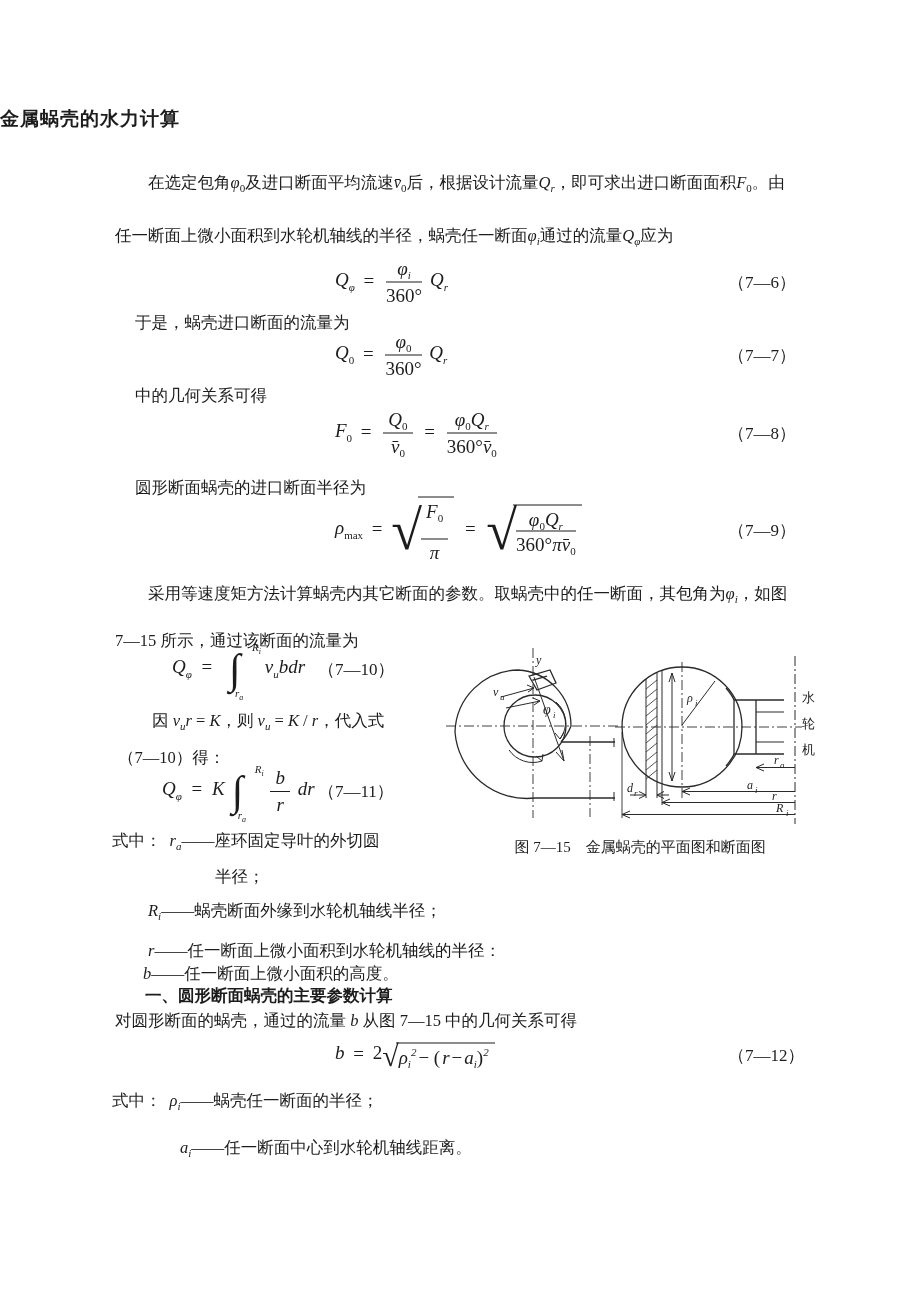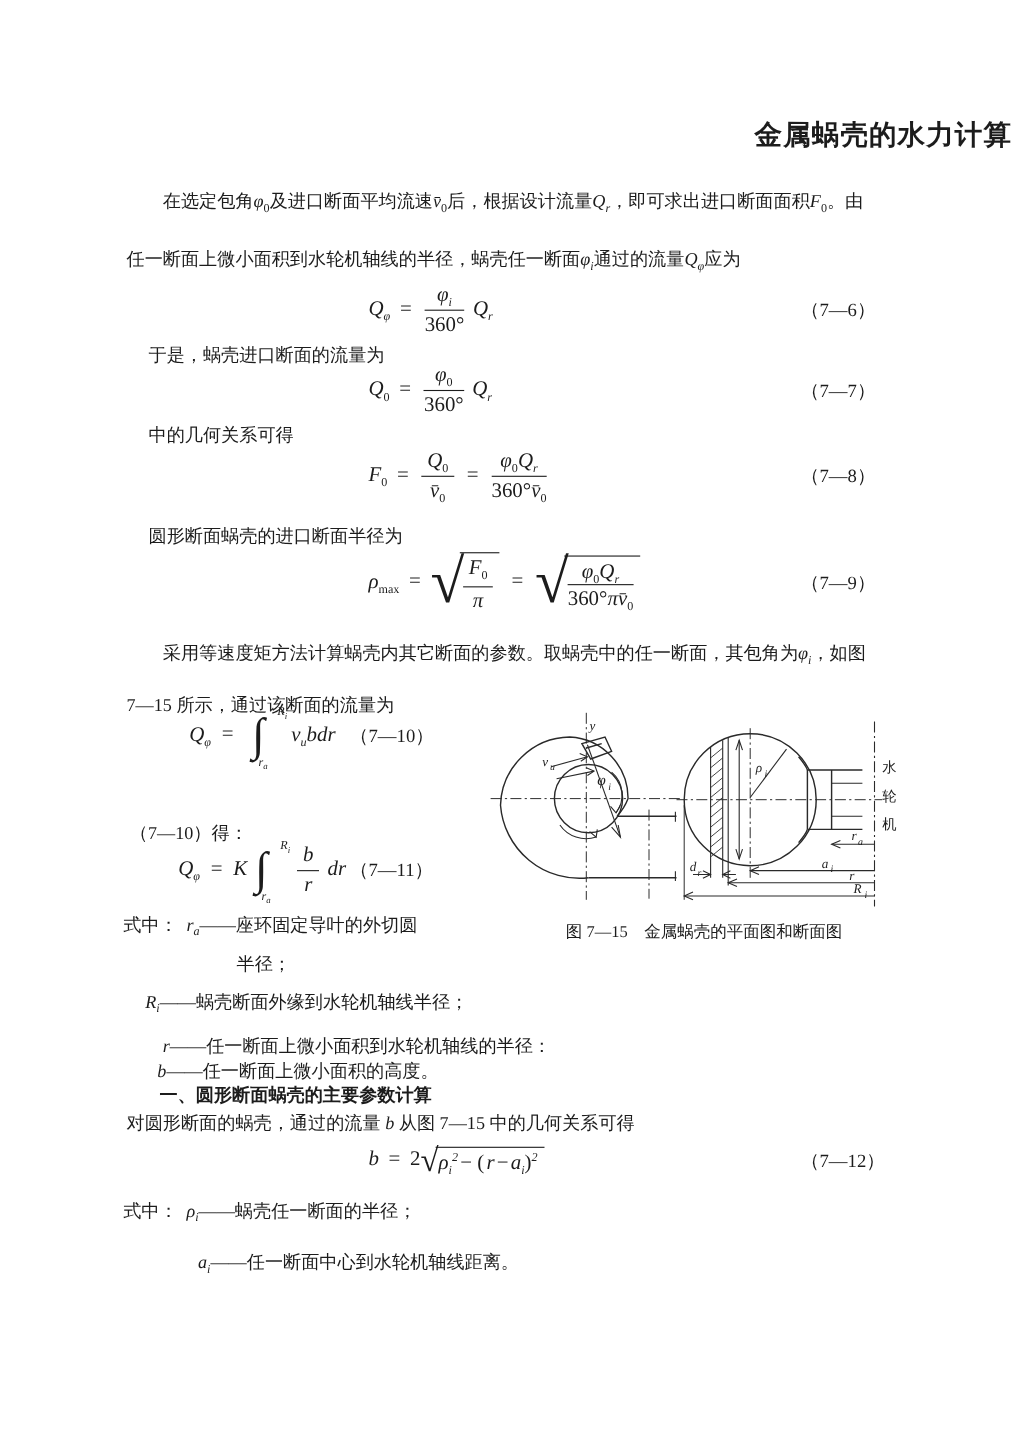--- a/index.html
+++ b/index.html
@@ -2,22 +2,22 @@
 <html><head>
 <meta charset="utf-8">
 <style>
   html,body{margin:0;padding:0;}
   body{background:#888;}
   .page{
     position:relative;width:920px;height:1302px;background:#ffffff;
     font-family:"Liberation Serif","DejaVu Serif",serif;color:#1c1c1c;
     overflow:hidden;margin:0 auto;
   }
-  .title{position:absolute;top:106px;left:0;width:920px;text-align:right;
-    font-size:25px;font-weight:bold;letter-spacing:1px;}
+  .title{position:absolute;top:106px;left:0;width:920px;text-align:left;
+    font-size:19px;font-weight:bold;letter-spacing:1px;}
   .t{position:absolute;white-space:nowrap;font-size:16.5px;line-height:22px;}
   .t i{font-style:italic;}
   .bold{font-weight:bold;}
   sub{font-size:11px;font-style:normal;line-height:0;}
   sub.it{font-style:italic;}
   sup{font-size:11px;line-height:0;}
   
   .eqrow{position:absolute;left:0;width:920px;}
   .eqbody{position:absolute;left:335px;top:50%;transform:translateY(-50%);
     font-size:19px;font-style:italic;white-space:nowrap;}
@@ -91,21 +91,21 @@
     </span>
     <span class="eqno">（7—8）</span>
   </div>
 
   <div class="t" style="top:477px;left:135px">圆形断面蜗壳的进口断面半径为</div>
 
   <div class="eqrow" style="top:498px;height:64px">
     <span class="eqbody">
       <i>ρ</i><sub>max</sub>
       <span style="margin:0 4px;font-style:normal;">=</span>
-      <span class="rsign big">√</span><span class="radicand"><span class="frac" style="margin:0;"><span class="num" style="border:0;padding-bottom:5px;"><i>F</i><sub>0</sub></span><span class="den" style="border-top:1.2px solid #1c1c1c;"><i>π</i></span></span></span>
+      <span class="rsign big">√</span><span class="radicand"><span class="frac" style="margin:0;"><span class="num" style="border:0;padding-bottom:16px;"><i>F</i><sub>0</sub></span><span class="den" style="border-top:1.2px solid #1c1c1c;"><i>π</i></span></span></span>
       <span style="margin:0 6px;font-style:normal;">=</span>
       <span class="rsign big">√</span><span class="radicand"><span class="frac" style="margin:0;"><span class="num" style="border:0;padding-bottom:0;"><i>φ</i><sub>0</sub><i>Q</i><sub class="it">r</sub></span><span class="den" style="border-top:1.2px solid #1c1c1c;"><span style="font-style:normal;">360°</span><i>π</i><i>v̄</i><sub>0</sub></span></span></span>
     </span>
     <span class="eqno">（7—9）</span>
   </div>
 
   <div class="t" style="top:583px;left:148px">
     <span>采用等速度矩方法计算蜗壳内其它断面的参数。取蜗壳中的任一断面，其包角为</span><i>φ</i><sub class="it">i</sub><span>，如图</span>
   </div>
   <div class="t" style="top:630px;left:115px">7—15 所示，通过该断面的流量为</div>
@@ -113,39 +113,42 @@
   <div class="eqrow" style="top:644px;height:50px">
     <span class="eqbody" style="left:172px;">
       <i>Q</i><sub class="it">φ</sub>
       <span style="margin:0 5px;font-style:normal;">=</span>
       <span class="intg"><span class="isign">∫</span><span class="iup"><i>R</i><sub class="it" style="font-size:8px;">i</sub></span><span class="ilo"><i>r</i><sub class="it" style="font-size:8px;">a</sub></span></span>
       <i>v</i><sub class="it">u</sub><i>bdr</i>
     </span>
     <span class="eqno" style="left:318px;">（7—10）</span>
   </div>
 
+  <div class="t" style="top:710px;left:152px">
+    <span>因</span> <i>v</i><sub class="it">u</sub><i>r</i><span> = </span><i>K</i><span>，则</span> <i>v</i><sub class="it">u</sub><span> = </span><i>K</i><span> / </span><i>r</i><span>，代入式</span>
+  </div>
   <div class="t" style="top:747px;left:118px">（7—10）得：</div>
 
   <div class="eqrow" style="top:766px;height:50px">
     <span class="eqbody" style="left:162px;">
       <i>Q</i><sub class="it">φ</sub>
       <span style="margin:0 5px;font-style:normal;">=</span>
       <i>K</i><span class="intg"><span class="isign">∫</span><span class="iup"><i>R</i><sub class="it" style="font-size:8px;">i</sub></span><span class="ilo"><i>r</i><sub class="it" style="font-size:8px;">a</sub></span></span>
       <span class="frac"><span class="num"><i>b</i></span><span class="den"><i>r</i></span></span>
       <i>dr</i>
     </span>
     <span class="eqno" style="left:318px;">（7—11）</span>
   </div>
 
   <div class="t" style="top:830px;left:112px">
     <span style="margin-right:8px;">式中：</span><i>r</i><sub class="it">a</sub><span>——座环固定导叶的外切圆</span>
   </div>
   <div class="t" style="top:866px;left:215px">半径；</div>
 
-  <div class="t" style="top:900px;left:132px">
+  <div class="t" style="top:900px;left:148px">
     <i>R</i><sub class="it">i</sub><span>——蜗壳断面外缘到水轮机轴线半径；</span>
   </div>
   <div class="t" style="top:940px;left:148px">
     <i>r</i><span>——任一断面上微小面积到水轮机轴线的半径：</span>
   </div>
   <div class="t bold" style="top:985px;left:145px">一、圆形断面蜗壳的主要参数计算</div>
 
   <div class="t" style="top:963px;left:143px">
     <i>b</i><span>——任一断面上微小面积的高度。</span>
   </div>

